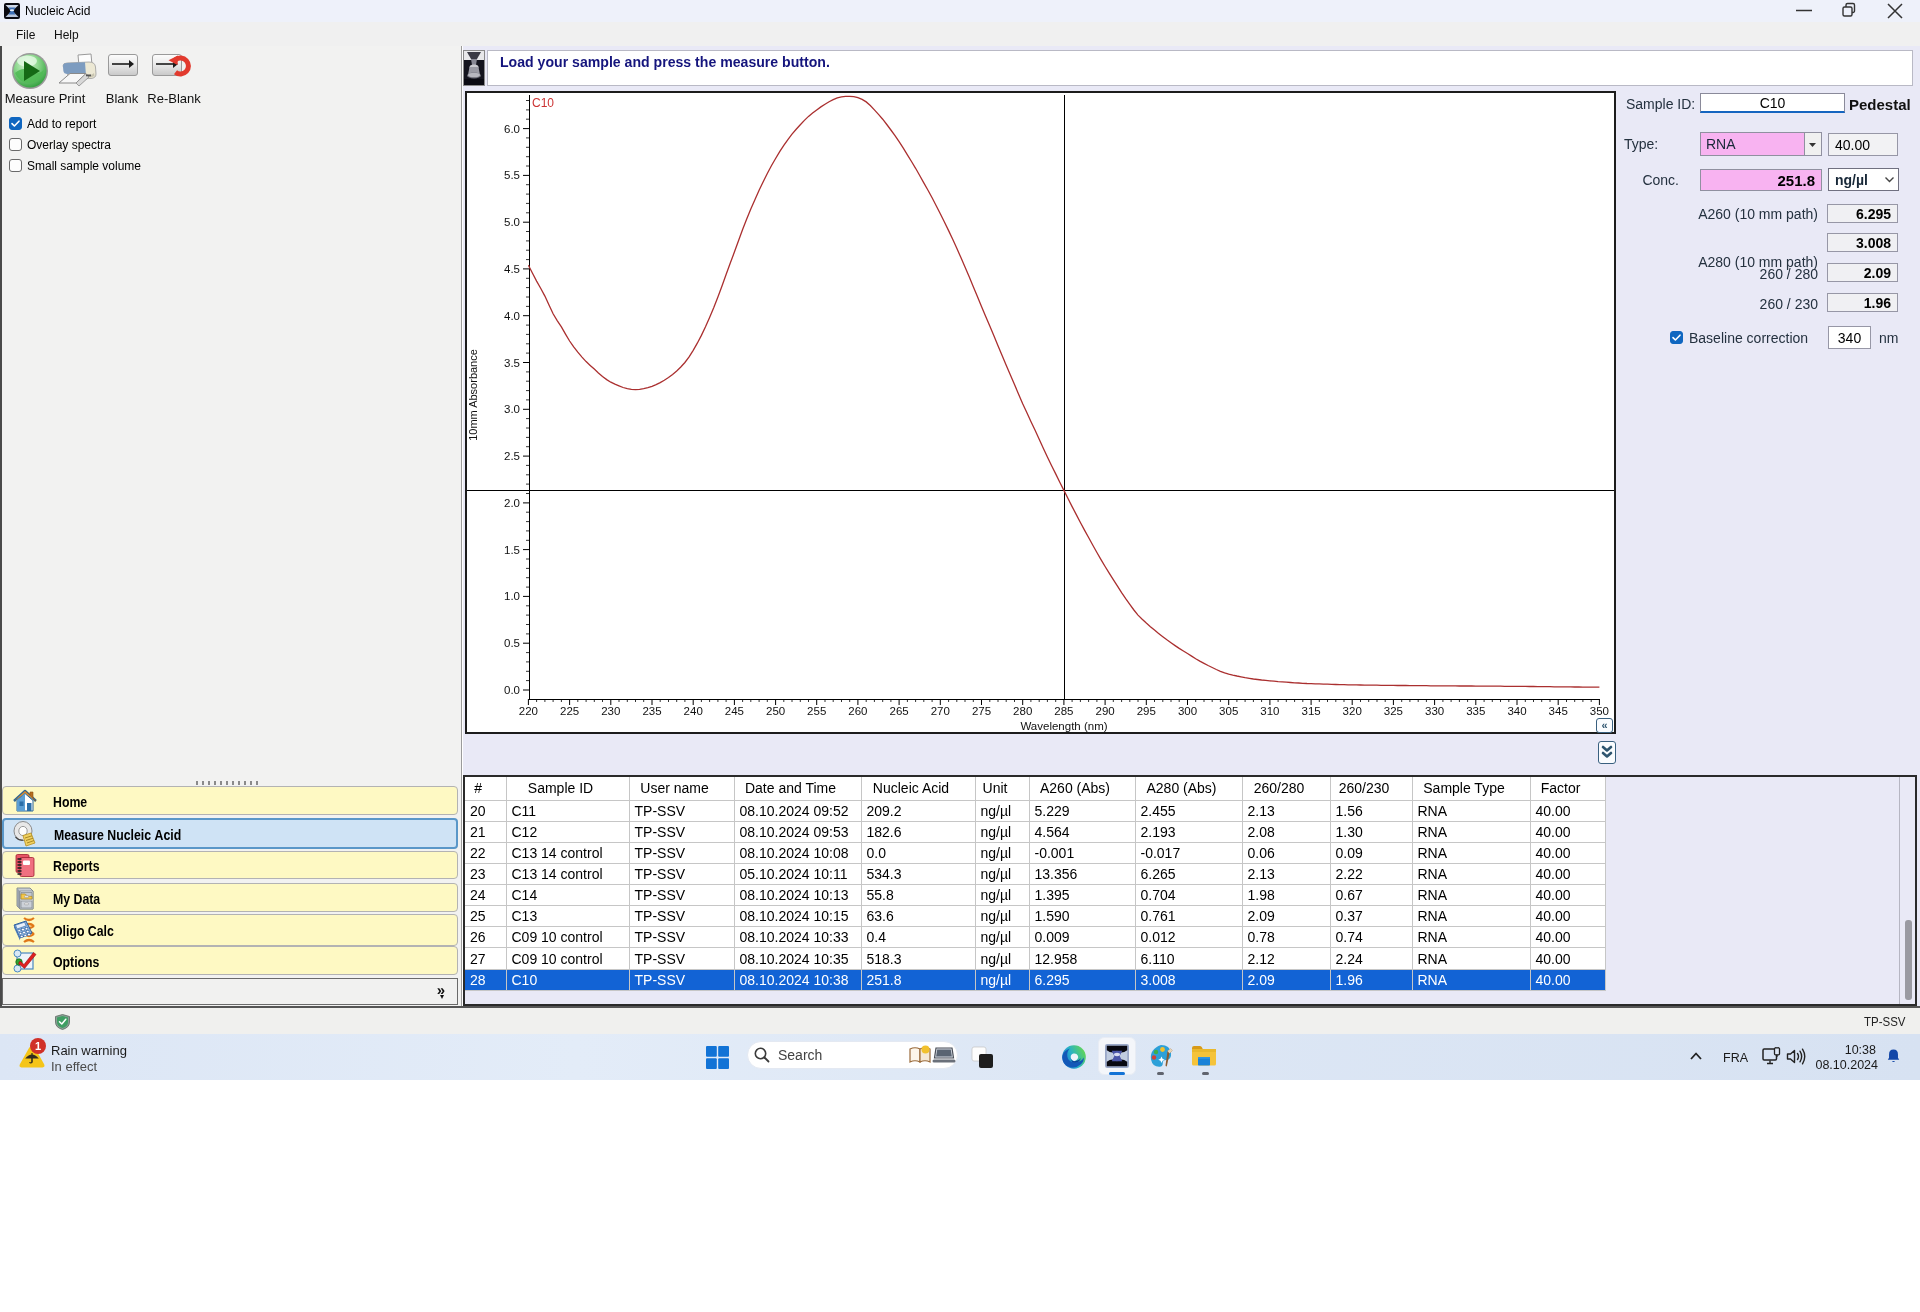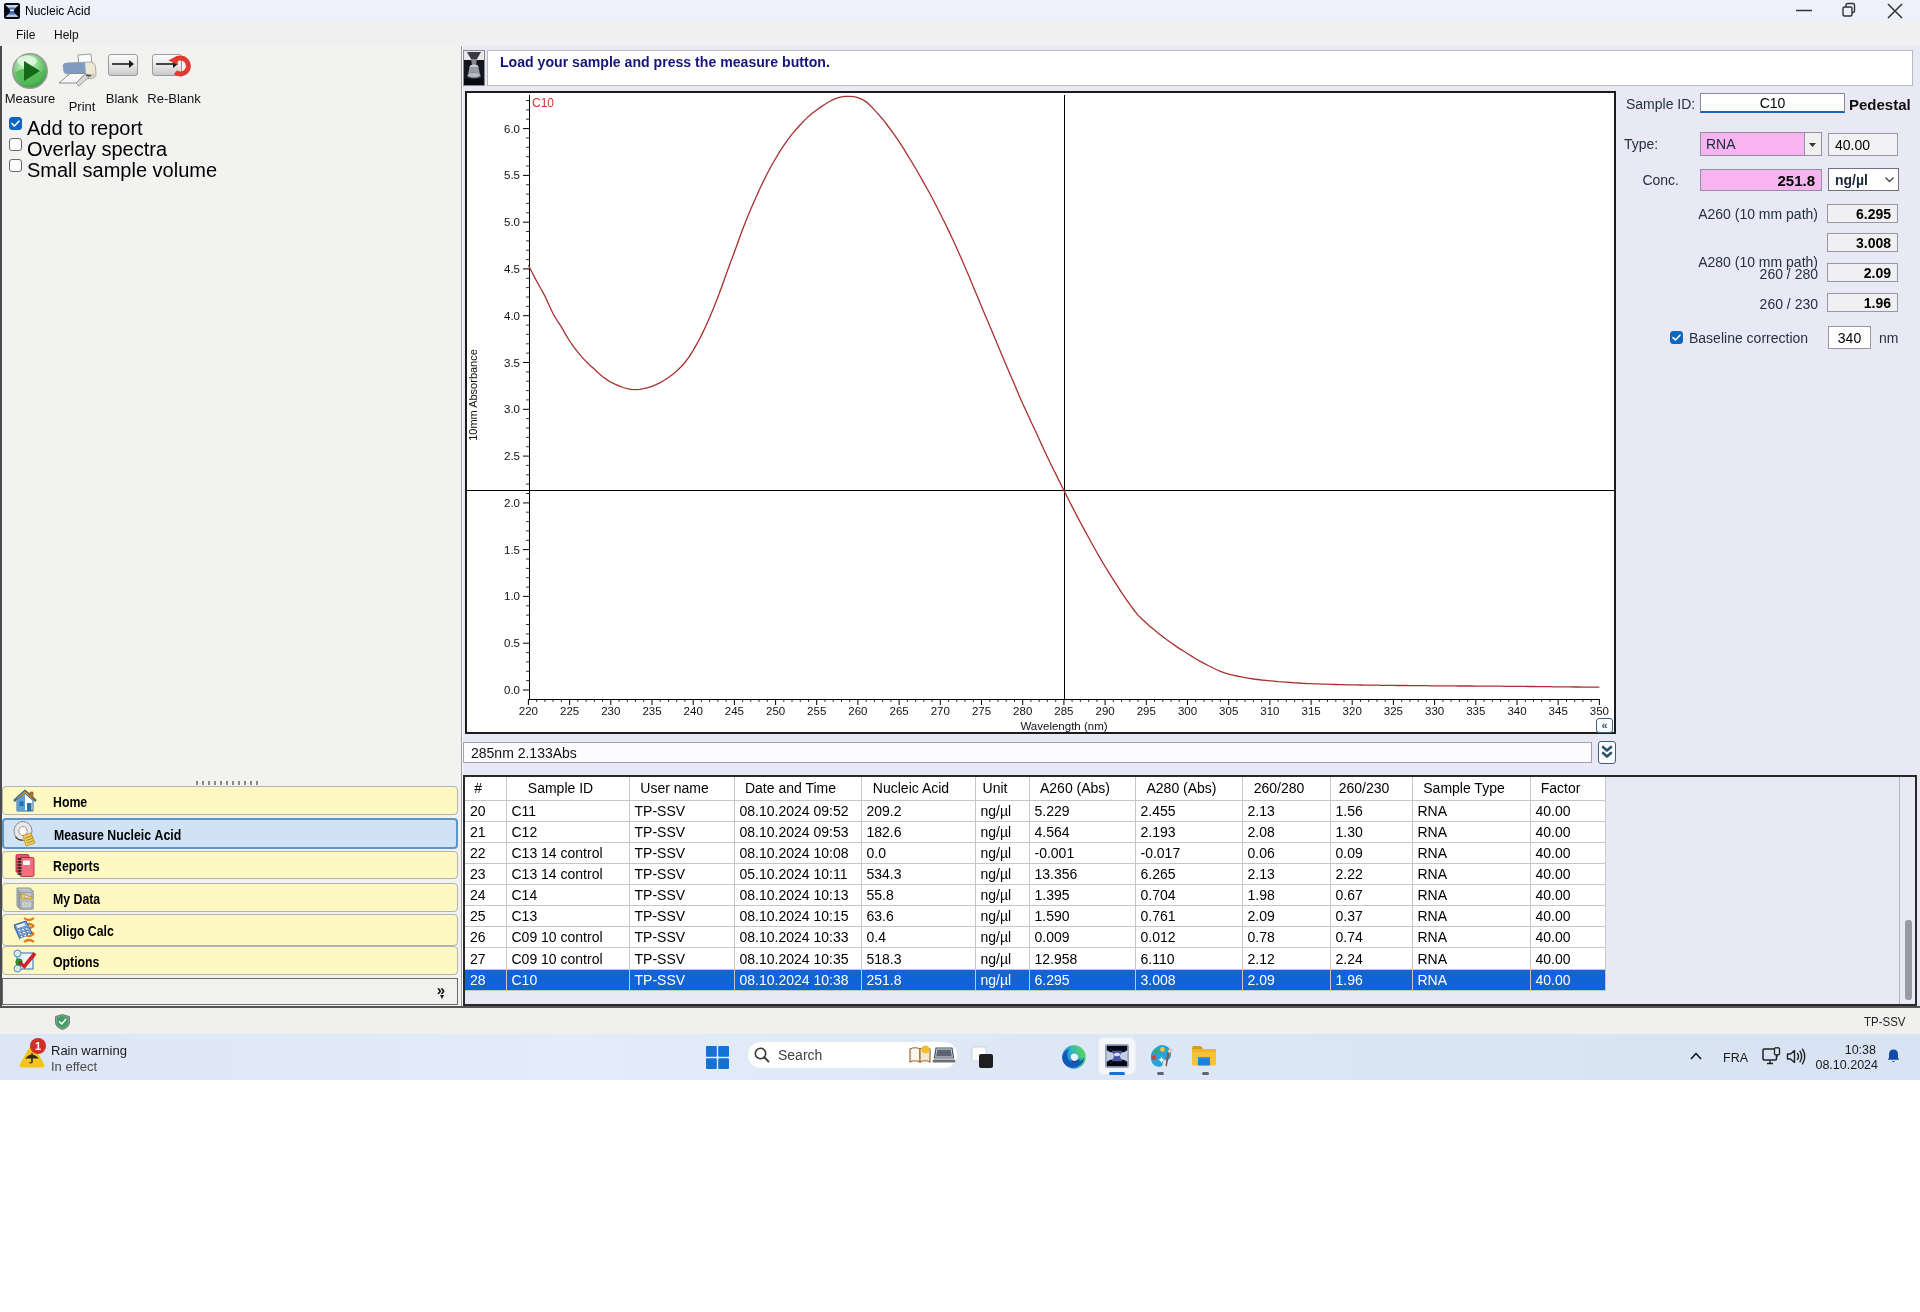--- a/index.html
+++ b/index.html
@@ -9,21 +9,21 @@
 
 #titlebar { left:0; top:0; width:1920px; height:22px; background:#eef1fa; }
 #title-text { left:25px; top:4px; font-size:12px; color:#000; }
 #menubar { left:0; top:22px; width:1920px; height:24px; background:#f0f0f0; }
 .menu-item { top:28px; font-size:12px; color:#111; }
 
 #leftpanel { left:0; top:46px; width:462px; height:962px; background:#f2f2f1; border-left:2px solid #4a4a4a; border-right:1px solid #9b9b9b; }
 .toollabel { top:91px; font-size:13px; color:#111; text-align:center; }
 .cb { width:13px; height:13px; border:1px solid #6a6a6a; border-radius:3px; background:#fdfdfd; }
 .cb.checked { background:#0f66c0; border-color:#0f66c0; }
-.cb-label { font-size:20px; color:#000; }
+.cb-label { font-size:12px; color:#000; }
 .sidebtn { left:2px; width:456px; background:#fef9c3; border:1px solid #b3b3b3; border-radius:4px; }
 .sidebtn .txt { position:absolute; left:50px; top:50%; transform:translateY(-50%) scaleX(0.82); transform-origin:left center; font-size:15px; font-weight:bold; color:#000; white-space:nowrap;}
 .sidebtn .ic { position:absolute; left:9px; top:50%; transform:translateY(-50%); width:26px; height:26px; }
 
 #mainarea { left:463px; top:46px; width:1457px; height:962px; background:#e9e9f6; }
 
 #hdrmsg { left:487px; top:50px; width:1426px; height:36px; background:#fff; border:1px solid #b9b9c5; }
 #hdricon { left:463px; top:50px; width:22px; height:36px; border:1px solid #8a8a8a; background:#202028; }
 #chartbox { left:465px; top:91px; width:1151px; height:643px; background:#fff; border:2px solid #1c1c1c; }
 #statusfield { left:463px; top:742px; width:1129px; height:21px; background:#fcfcfe; border:1px solid #9f9fae; font-size:14px; color:#111; padding-left:7px; padding-top:2px;}
@@ -99,21 +99,21 @@
     <path d="M21 6 L26 10 L21 14 Z" fill="#1a1a1a"></path>
   </svg>
   <svg class="abs" style="left:152px;top:54px;" width="46" height="26" viewBox="0 0 46 26">
     <rect x="0.5" y="0.5" width="29" height="21" rx="2.5" fill="url(#gBtn)" stroke="#9a9a9a"></rect>
     <line x1="4" y1="10" x2="23" y2="10" stroke="#1a1a1a" stroke-width="1.6"></line>
     <path d="M21 6 L26 10 L21 14 Z" fill="#1a1a1a"></path>
     <path d="M23.5 18.3 A8 8 0 1 0 23.5 5.7" fill="none" stroke="#e23a2e" stroke-width="5"></path>
     <path d="M16.5 6.2 L26 1.6 L25.5 11 Z" fill="#e23a2e"></path>
   </svg>
   <div class="abs toollabel" style="left:0px; width:60px;">Measure</div>
-  <div class="abs toollabel" style="left:52px; width:60px;margin-top:8px;">Print</div>
+  <div class="abs toollabel" style="left:42px; width:60px;">Print</div>
   <div class="abs toollabel" style="left:92px; width:60px;">Blank</div>
   <div class="abs toollabel" style="left:144px; width:60px;">Re-Blank</div>
 
   <div class="abs cb checked" style="left:9px;top:117px;"></div>
   <svg class="abs" style="left:9px;top:117px;" width="13" height="13" viewBox="0 0 13 13">
       <path d="M3 6.6 L5.4 9 L10 4.2" fill="none" stroke="#fff" stroke-width="1.6" stroke-linecap="round" stroke-linejoin="round"></path>
     </svg>
   <div class="abs cb-label" style="left:27px;top:117px;">Add to report</div>
   <div class="abs cb" style="left:9px;top:138px;"></div>
   <div class="abs cb-label" style="left:27px;top:138px;">Overlay spectra</div>
@@ -288,21 +288,20 @@
   </svg>
   <div class="abs" style="left:1596px;top:718px;width:17px;height:15px;background:#fafcfe;border:1px solid #39607f;border-radius:3px;color:#2e556f;font-weight:bold;font-size:11px;text-align:center;line-height:13px;">«</div>
   <div class="abs" style="left:1598px;top:741px;width:18px;height:23px;background:#fafcfe;border:1px solid #39607f;border-radius:3px;">
     <svg width="16" height="21" viewBox="0 0 16 21">
         <g fill="none" stroke="#2e556f" stroke-width="2.6" stroke-linecap="round" stroke-linejoin="round">
           <path d="M4 5 L8 8.5 L12 5"></path>
           <path d="M4 11 L8 14.5 L12 11"></path>
         </g>
       </svg>
   </div>
-  <div class="abs" id="statusfield">285nm 2.133Abs</div>
   <div class="abs" id="tablebox"></div>
   <div class="abs" id="tbl" style="left:465px;top:777px;width:1140px;">
     <table style="border-collapse:collapse;table-layout:fixed;width:100%;font-size:14px;color:#000;">
       <colgroup>
           <col style="width:41px">
           <col style="width:123px">
           <col style="width:105px">
           <col style="width:127px">
           <col style="width:114px">
           <col style="width:54px">

